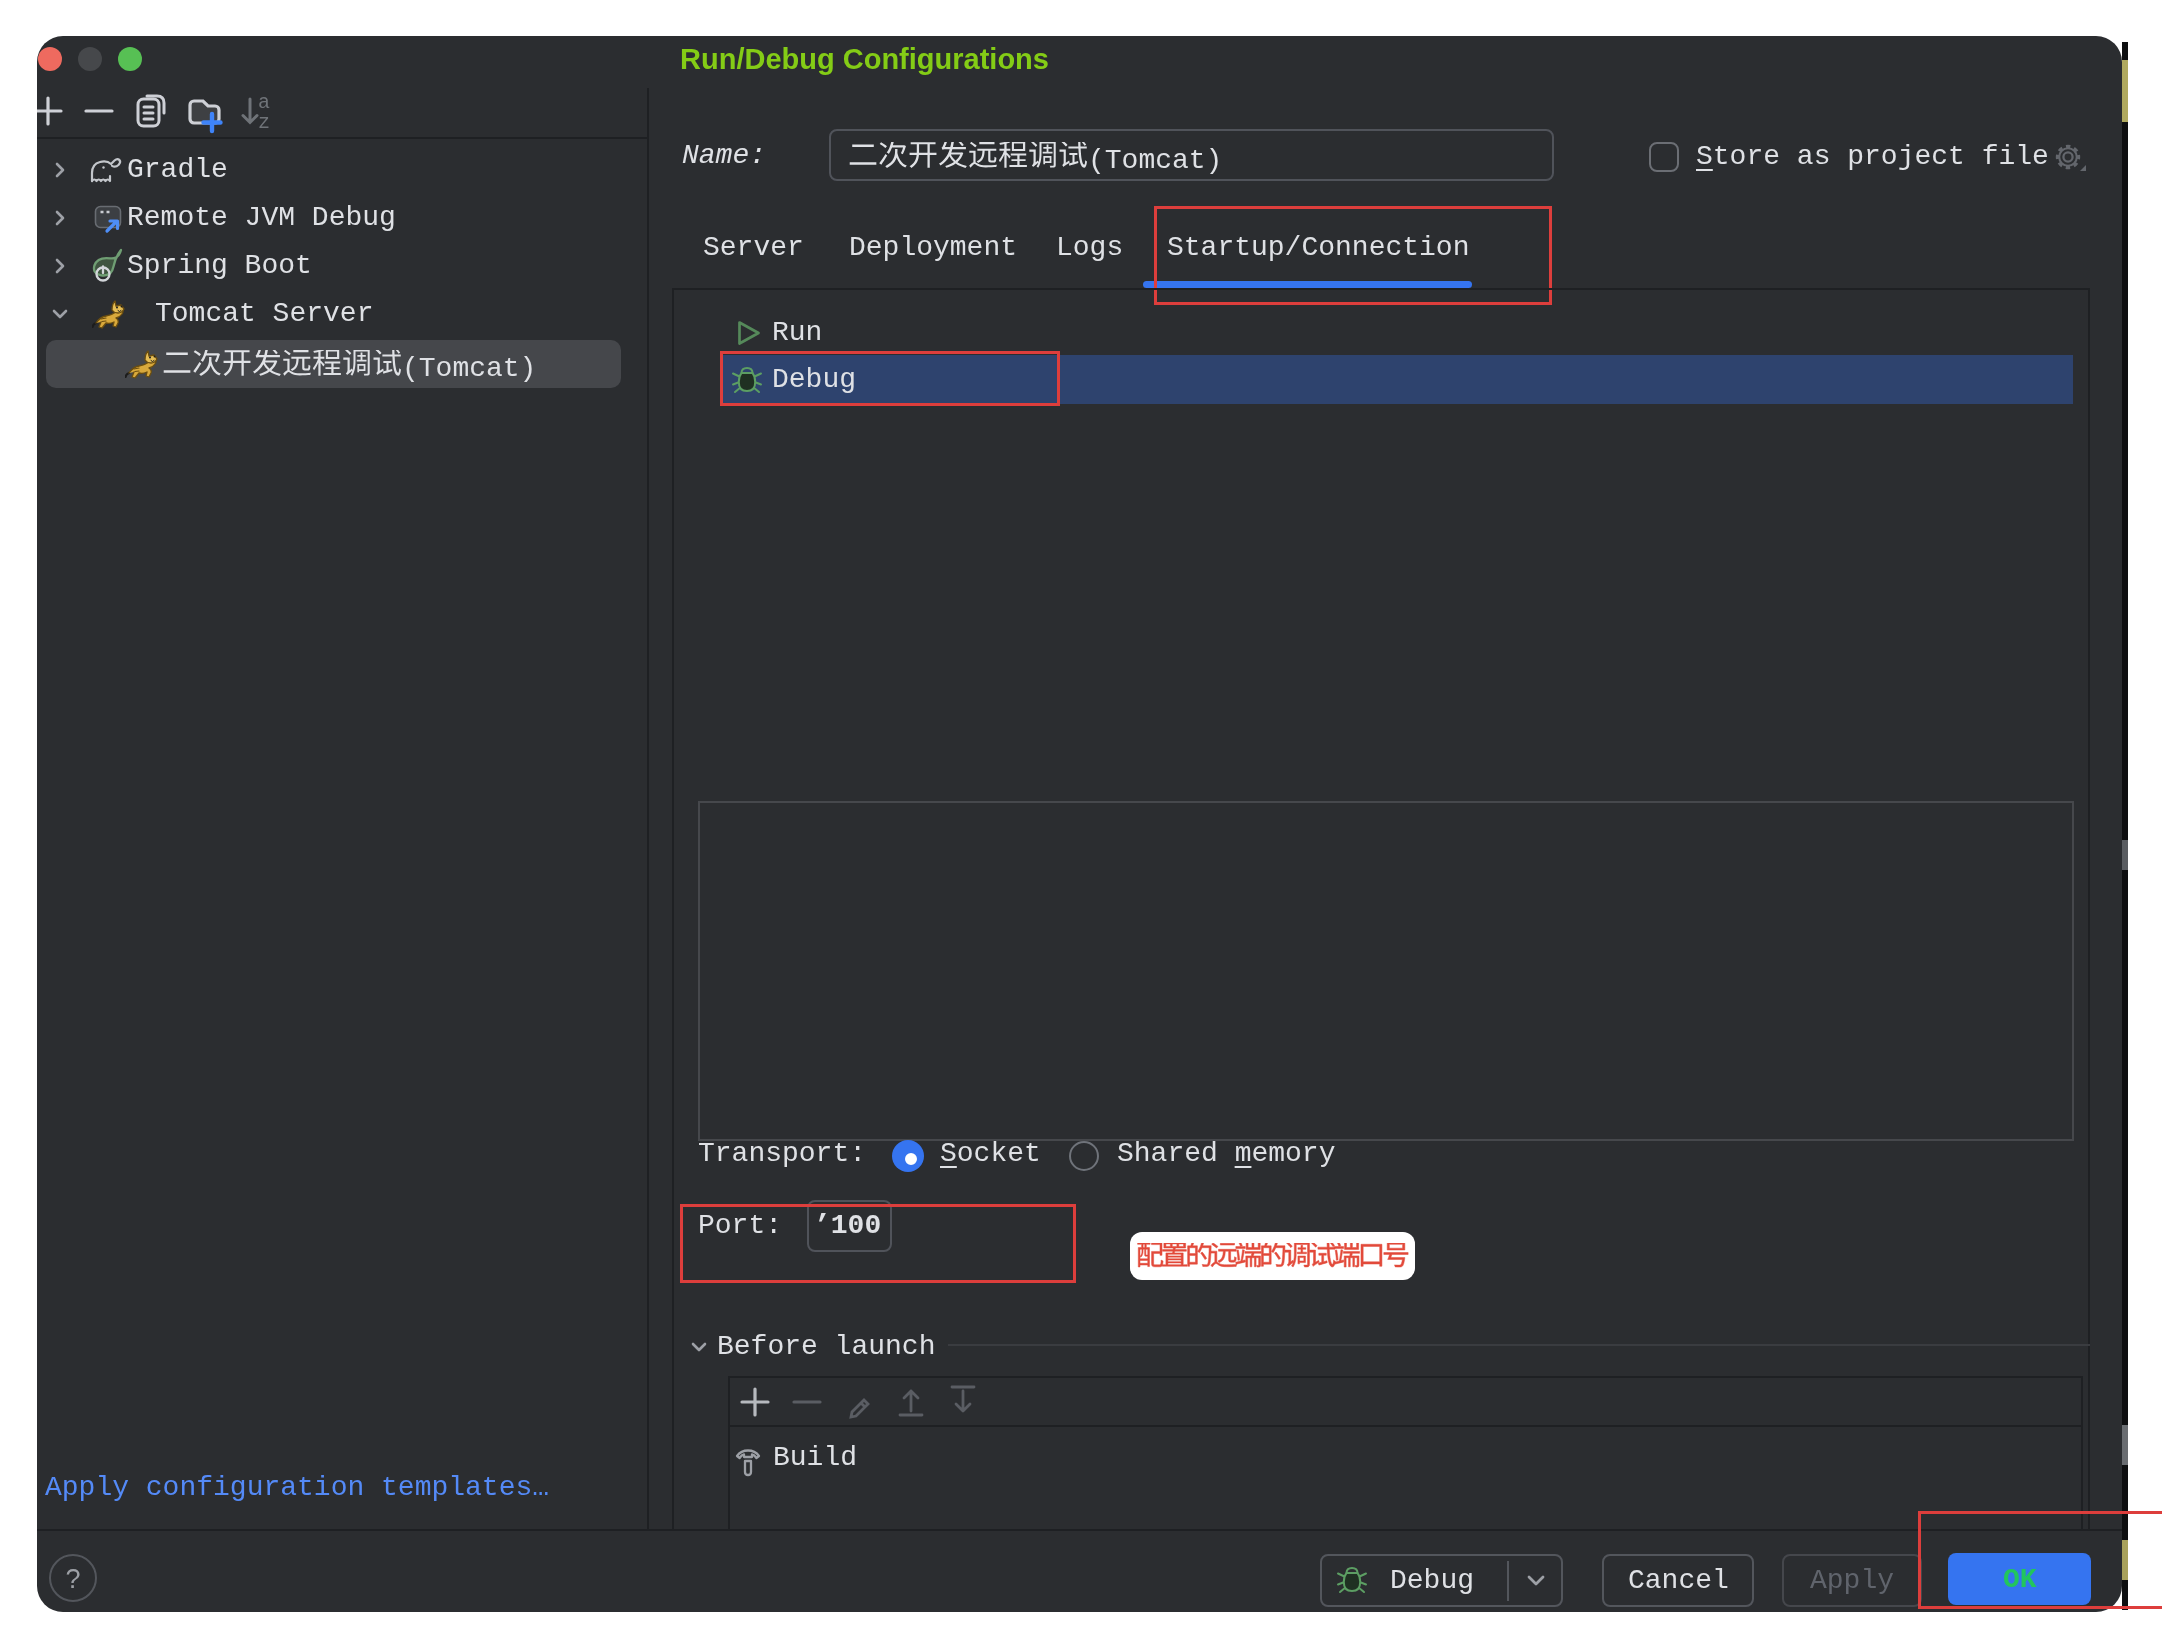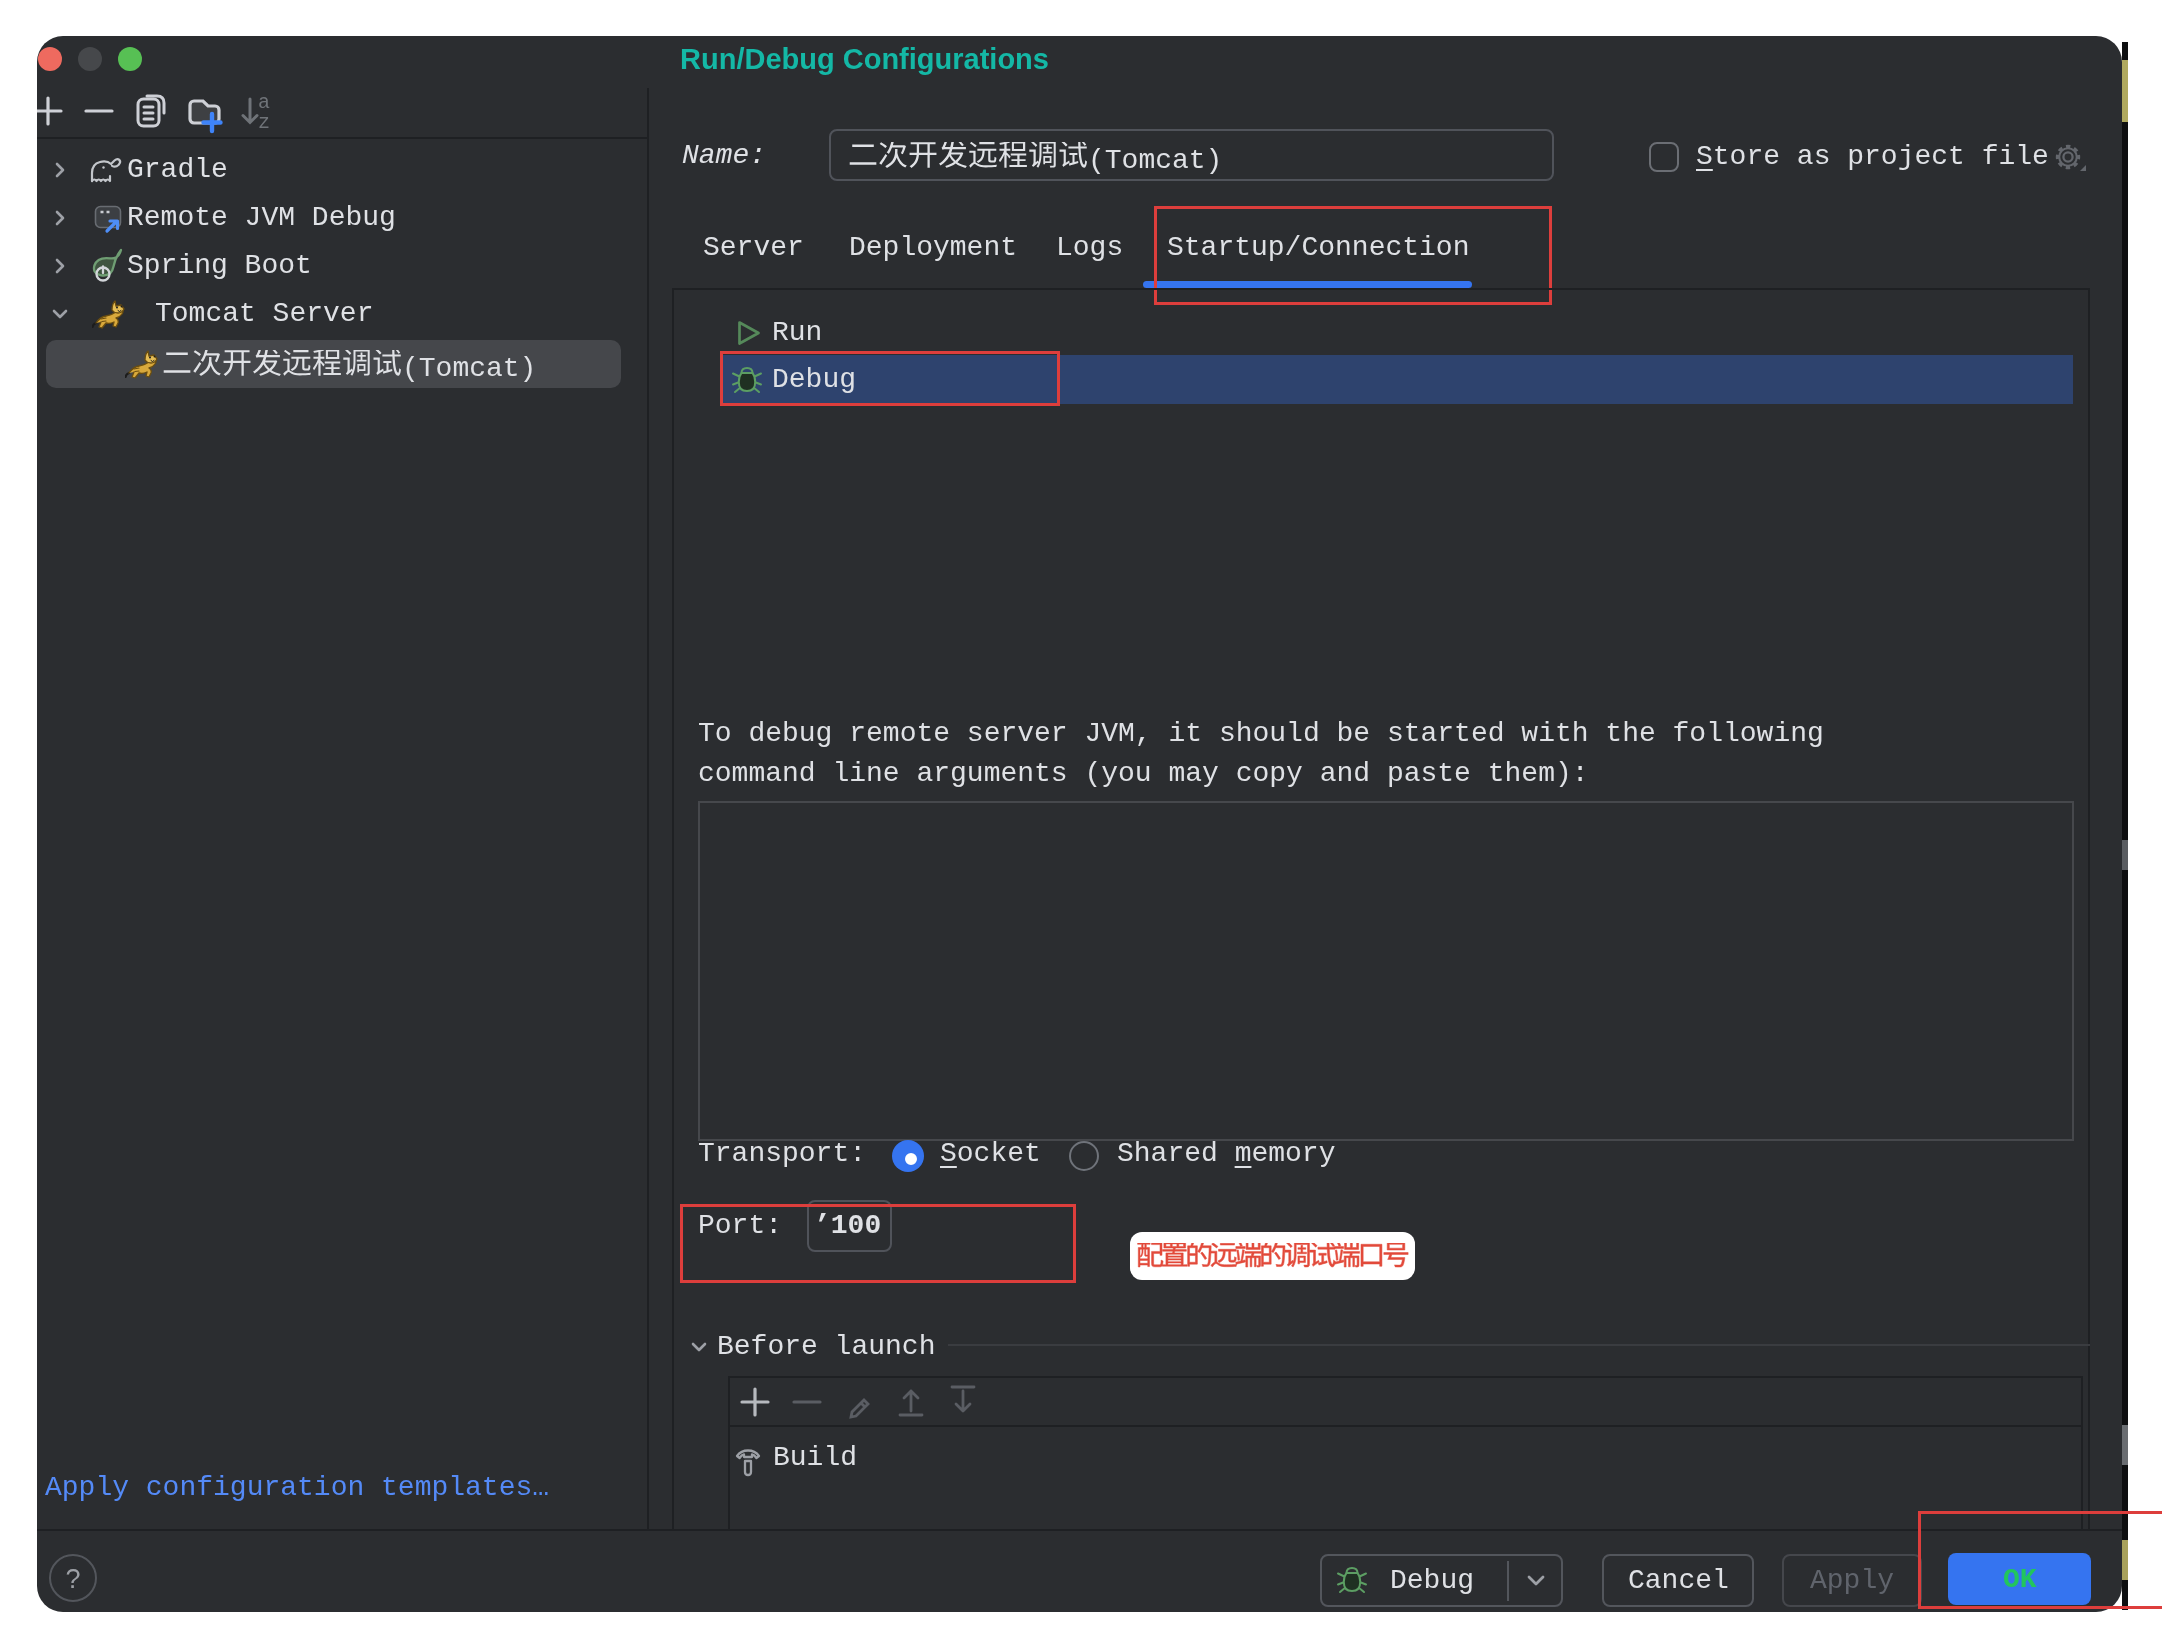--- a/index.html
+++ b/index.html
@@ -37,21 +37,21 @@
 <div class="abs" style="left:2122px;top:60px;width:6px;height:62px;background:#b0a95f;"></div>
 <div class="abs" style="left:2122px;top:840px;width:6px;height:30px;background:#5a5d61;"></div>
 <div class="abs" style="left:2122px;top:1425px;width:6px;height:40px;background:#6a6d71;"></div>
 <div class="abs" style="left:2122px;top:1540px;width:6px;height:40px;background:#a8a15c;"></div>
 
 <div class="abs" style="left:37px;top:36px;width:2085px;height:1576px;background:#2b2d30;border-radius:26px;overflow:hidden;">
 
   <div class="abs" style="left:1px;top:11px;width:24px;height:24px;border-radius:50%;background:#ee6a5f;"></div>
   <div class="abs" style="left:41px;top:11px;width:24px;height:24px;border-radius:50%;background:#46484b;"></div>
   <div class="abs" style="left:81px;top:11px;width:24px;height:24px;border-radius:50%;background:#57c054;"></div>
-  <div class="abs sans" style="left:0;top:9px;width:1655px;text-align:center;font-size:29px;line-height:29px;font-weight:bold;color:#14b8a6;">Run/Debug Configurations</div>
+  <div class="abs sans" style="left:0;top:9px;width:1655px;text-align:center;font-size:29px;line-height:29px;font-weight:bold;color:#84cc16;">Run/Debug Configurations</div>
 
   <svg class="abs" style="left:0;top:52px;" width="610" height="50" viewBox="0 0 610 50">
     <g stroke="#ced0d6" stroke-width="3.2" fill="none" stroke-linecap="round">
       <path d="M11,10 V36 M0,23 H24"></path>
       <path d="M49,23 H75"></path>
       <g stroke-width="3">
         <path d="M110,8 h10 q7,0 7,7 v10"></path>
         <rect x="101" y="11" width="21" height="27" rx="5.5"></rect>
         <path d="M107,19 h9 M107,25 h9 M107,31 h9"></path>
       </g>
@@ -191,22 +191,20 @@
   <g stroke="#5c9e63" fill="none" stroke-width="2" stroke-linecap="round">
     <path d="M10.5,8 q0,-5 5.5,-5 q5.5,0 5.5,5"></path>
     <path d="M2,8.5 l6.5,3 M2,19.5 l6.5,-2.5 M4,27 l5.5,-4.5 M30,8.5 l-6.5,3 M30,19.5 l-6.5,-2.5 M28,27 l-5.5,-4.5"></path>
     <path d="M10.5,8 h11 q2.7,3.5 2.7,9 q0,9 -8.2,9 q-8.2,0 -8.2,-9 q0,-5.5 2.7,-9" fill="#1f3022"></path>
   </g>
 </svg>
     <div class="abs t28" style="left:124px;top:278px;">Debug</div>
 
     <div class="abs" style="left:72px;top:263px;width:340px;height:55px;border:3px solid #dd3e3c;box-sizing:border-box;"></div>
 
-    <div class="abs t28" style="left:50px;top:626px;line-height:40px;">To debug remote server JVM, it should be started with the following
-command line arguments (you may copy and paste them):</div>
 
     <div class="abs" style="left:50px;top:713px;width:1376px;height:340px;border:2px solid #46484c;box-sizing:border-box;"></div>
 
     <div class="abs t28" style="left:50px;top:1052px;">Transport:</div>
     <div class="abs" style="left:244px;top:1052px;width:32px;height:32px;border-radius:50%;background:#3574f0;"></div>
     <div class="abs" style="left:257px;top:1065px;width:6px;height:6px;border-radius:50%;background:#fff;border:3px solid #fff;"></div>
     <div class="abs t28" style="left:292px;top:1052px;"><u>S</u>ocket</div>
     <div class="abs" style="left:421px;top:1053px;width:26px;height:26px;border-radius:50%;border:2.5px solid #6f737a;"></div>
     <div class="abs t28" style="left:469px;top:1052px;">Shared <u>m</u>emory</div>
 

